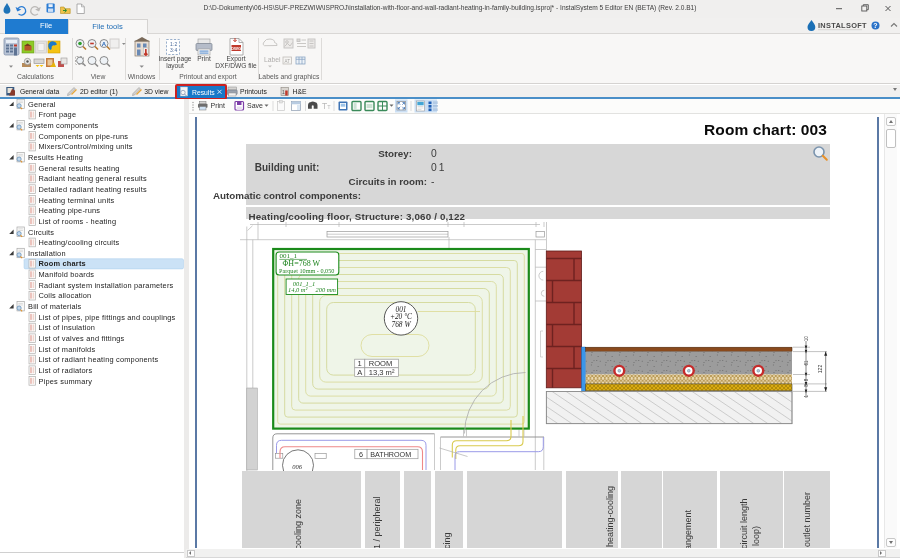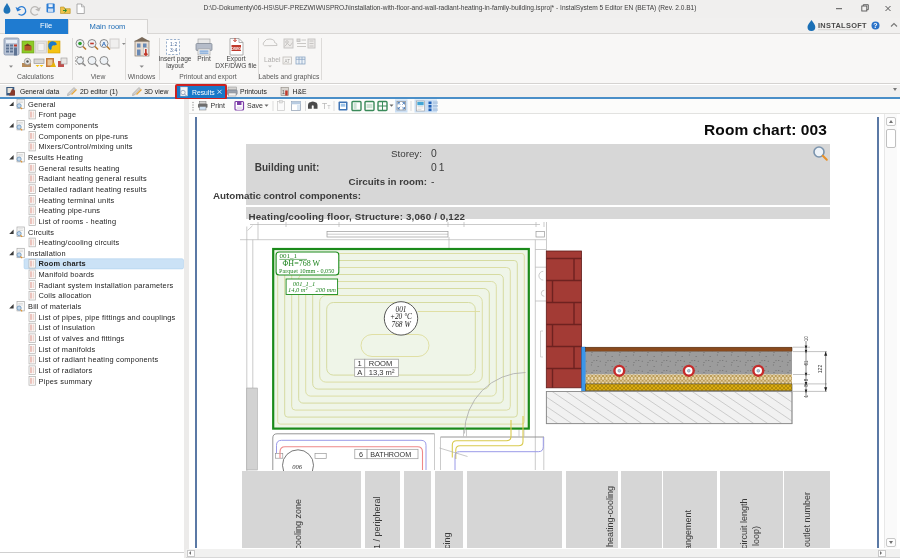--- a/index.html
+++ b/index.html
@@ -34,21 +34,21 @@
 </svg>
 <div class="abs" style="left:0;top:4px;width:900px;text-align:center;font-size:6.6px;color:#3c3c3c;">D:\D-Dokumenty\06-HS\SUF-PREZWIW\ISPROJ\installation-with-floor-and-wall-radiant-heating-in-family-building.isproj* - InstalSystem 5 Editor EN (BETA) (Rev. 2.0.B1)</div>
 <svg class="abs" style="left:830px;top:0" width="70" height="18" viewBox="0 0 70 18">
  <path d="M6 8.7 h6" stroke="#555" stroke-width="1"></path>
  <rect x="31.8" y="6" width="5" height="5" fill="none" stroke="#555" stroke-width="0.9"></rect>
  <path d="M33.3 6 v-1.3 h5 v5 h-1.5" fill="none" stroke="#555" stroke-width="0.9"></path>
  <path d="M55.5 6 l5 5 m0 -5 l-5 5" stroke="#555" stroke-width="1"></path>
 </svg>
 <div class="abs" style="left:0;top:18px;width:900px;height:15.5px;background:#f1f0ef;border-bottom:1px solid #d9d7d5;"></div>
 <div class="abs" style="left:5px;top:19px;width:82px;height:14.5px;background:#1f7bd0;color:#fff;font-size:7.6px;text-align:center;line-height:14px;">File</div>
-<div class="abs" style="left:67.5px;top:19px;width:80px;height:15.5px;background:#f8f7f6;border:1px solid #d5d3d1;border-bottom:none;color:#1e6cb5;font-size:7.6px;text-align:center;line-height:14px;">Main room</div>
+<div class="abs" style="left:67.5px;top:19px;width:80px;height:15.5px;background:#f8f7f6;border:1px solid #d5d3d1;border-bottom:none;color:#1e6cb5;font-size:7.6px;text-align:center;line-height:14px;">File tools</div>
 <svg class="abs" style="left:805px;top:18px" width="95" height="15" viewBox="0 0 95 15">
  <path d="M6.5 2 C8 4.5 10.3 6.5 10.3 9 A3.9 3.9 0 0 1 2.5 9 C2.5 6.5 5 4.5 6.5 2 Z" fill="#1a6fb5"></path>
  <text x="13" y="10" font-size="7.4" font-weight="bold" fill="#4a4a4a" letter-spacing="0.3" font-family="Liberation Sans">INSTALSOFT</text>
  <rect x="13" y="11.2" width="44" height="1" fill="#d8d6d4"></rect>
  <circle cx="70.5" cy="7.5" r="4" fill="#2a72c8"></circle>
  <text x="70.5" y="10.3" font-size="7" font-weight="bold" fill="#fff" text-anchor="middle">?</text>
  <path d="M86 8.5 l3 -3 l3 3" fill="none" stroke="#777" stroke-width="1.1"></path>
 </svg>
 <div class="abs" style="left:0;top:33.5px;width:900px;height:50.5px;background:#f8f7f6;border-bottom:1px solid #d5d3d1;"></div>
 <div class="abs" style="left:71.5px;top:38px;width:1px;height:42px;background:#dddbd9;"></div>
@@ -506,21 +506,21 @@
 <div class="abs" style="left:885.5px;top:128.5px;width:10.5px;height:19px;background:#fff;border:1px solid #c0c0c0;border-radius:2px;"></div>
 <div class="abs" style="left:885.5px;top:538px;width:10.5px;height:9px;background:#fdfdfd;border:1px solid #c8c8c8;border-radius:2px;"></div>
 <div class="abs" style="left:888.6px;top:541.2px;width:0;height:0;border-left:2.3px solid transparent;border-right:2.3px solid transparent;border-top:3px solid #707070;"></div>
 <div class="abs" style="left:185.5px;top:548.5px;width:714.5px;height:9px;background:#f1f1f0;border-bottom:1px solid #d8d8d8;"></div>
 <div class="abs" style="left:186.5px;top:549.5px;width:8px;height:7px;background:#fdfdfd;border:1px solid #c8c8c8;"></div>
 <div class="abs" style="left:188.8px;top:551.2px;width:0;height:0;border-top:2.2px solid transparent;border-bottom:2.2px solid transparent;border-right:2.8px solid #707070;"></div>
 <div class="abs" style="left:877.5px;top:549.5px;width:8px;height:7px;background:#fdfdfd;border:1px solid #c8c8c8;"></div>
 <div class="abs" style="left:880px;top:551.2px;width:0;height:0;border-top:2.2px solid transparent;border-bottom:2.2px solid transparent;border-left:2.8px solid #707070;"></div>
 <div class="abs" style="left:600px;top:120.5px;width:227px;text-align:right;font-size:15.5px;font-weight:bold;color:#0a0a0a;letter-spacing:0.1px;">Room chart: 003</div>
 <div class="abs" style="left:246px;top:143.5px;width:584px;height:61px;background:#d7d7d7;"></div>
-<div class="abs" style="left:142px;top:148px;width:280px;text-align:right;font-size:9.8px;font-weight:normal;color:#3c3c3c;">Storey:</div>
+<div class="abs" style="left:132px;top:148px;width:280px;text-align:right;font-size:9.8px;font-weight:bold;color:#3c3c3c;">Storey:</div>
 <div class="abs" style="left:431px;top:148px;font-size:10.3px;letter-spacing:1.9px;word-spacing:2.5px;color:#3c3c3c;white-space:nowrap;">0</div>
 <div class="abs" style="left:147px;top:162px;width:280px;text-align:center;font-size:10px;font-weight:bold;color:#3c3c3c;">Building unit:</div>
 <div class="abs" style="left:431px;top:162px;font-size:10.3px;letter-spacing:1.9px;word-spacing:2.5px;color:#3c3c3c;white-space:nowrap;">01</div>
 <div class="abs" style="left:147px;top:176px;width:280px;text-align:right;font-size:9.8px;font-weight:bold;color:#3c3c3c;">Circuits in room:</div>
 <div class="abs" style="left:431px;top:176px;font-size:10.3px;letter-spacing:1.9px;word-spacing:2.5px;color:#3c3c3c;white-space:nowrap;">-</div>
 <div class="abs" style="left:147px;top:190px;width:280px;text-align:center;font-size:9.8px;font-weight:bold;color:#3c3c3c;">Automatic control components:</div>
 <div class="abs" style="left:431px;top:208px;font-size:10.3px;letter-spacing:1.9px;word-spacing:2.5px;color:#3c3c3c;white-space:nowrap;">System 230V Room thermostat basic</div>
 <svg class="abs" style="left:812px;top:145px" width="18" height="18" viewBox="0 0 18 18">
  <circle cx="7" cy="7" r="5" fill="#eef3f8" stroke="#7a93ad" stroke-width="1.6"></circle>
  <path d="M10.8 10.8 l4 4" stroke="#e8912a" stroke-width="2" stroke-linecap="round"></path>

